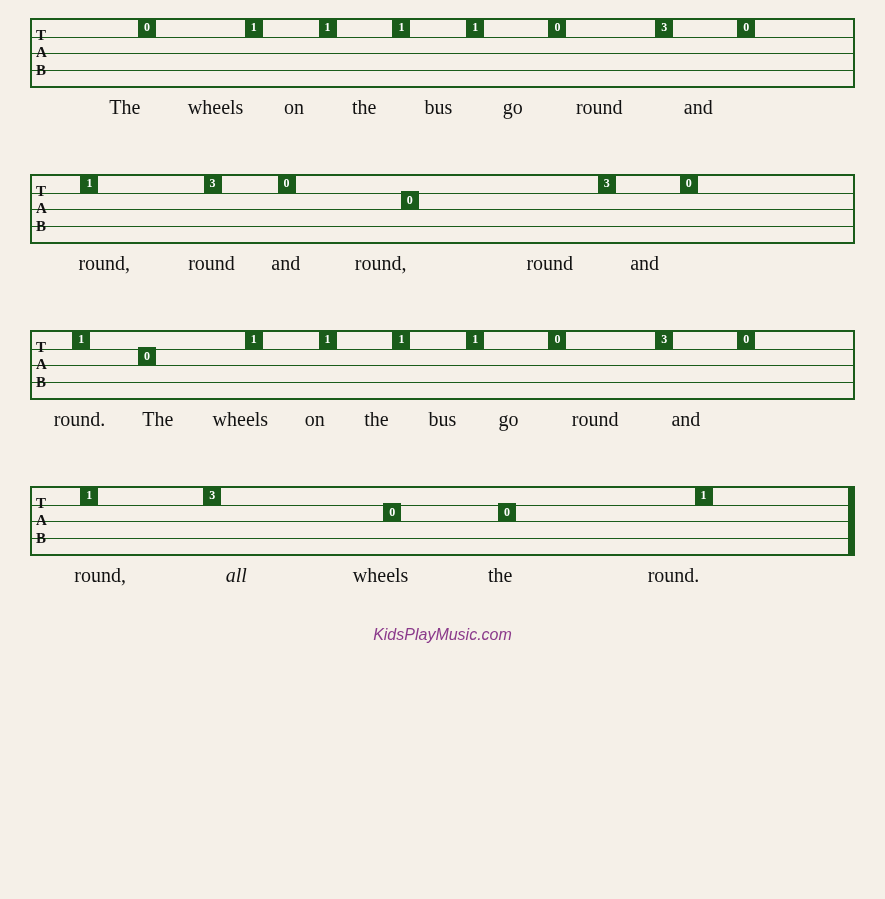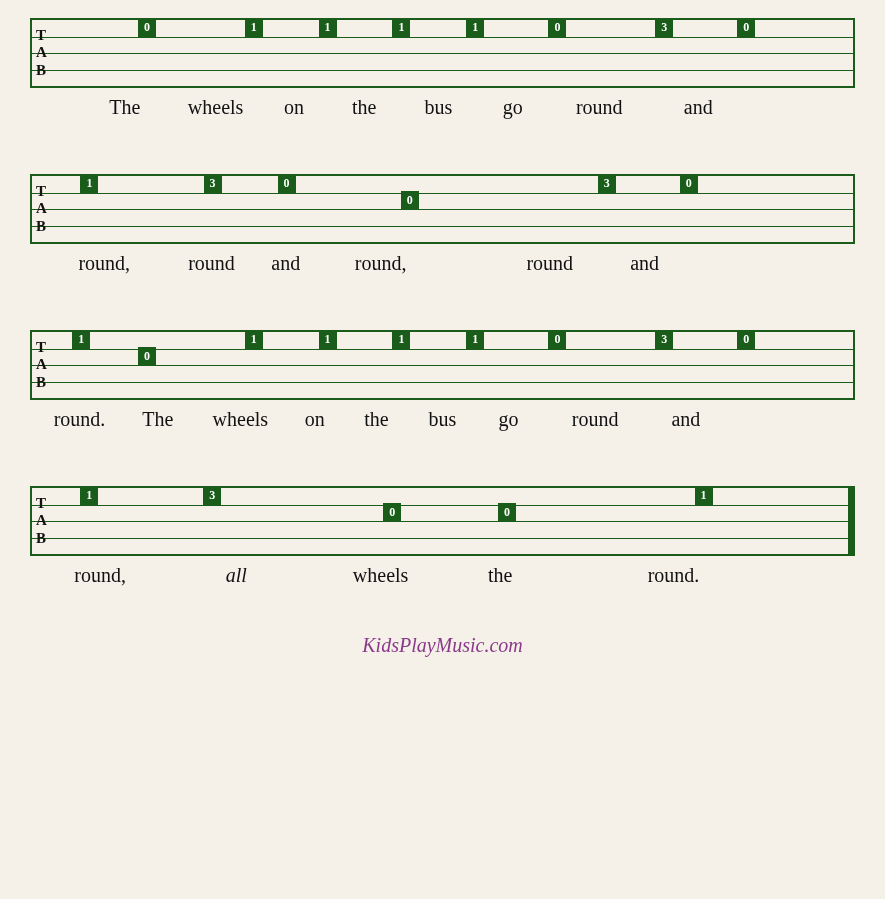--- a/index.html
+++ b/index.html
@@ -68,25 +68,25 @@
     }
 
     .lyric-word {
       font-size: 20px;
       font-family: 'Times New Roman', Times, serif;
       color: #111;
       text-align: center;
     }
 
     .website {
-      font-size: 20px;
+      font-size: 16px;
       color: #8b3a8b;
-      font-family: Liberation Serif, serif;
+      font-family: Liberation Sans, sans-serif;
       font-style: italic;
-      margin-top: 22px;
+      margin-top: 14px;
     }
   </style>
 </head>
 <body>
 
 <div id="app" style="width:100%;">
 <div class="tab-section">
       <div class="tab-staff">
         <div style="position: absolute; left: 0px; right: 0px; height: 1px; background: rgb(26, 92, 26); top: 25%;"></div>
         <div style="position: absolute; left: 0px; right: 0px; height: 1px; background: rgb(26, 92, 26); top: 50%;"></div>

